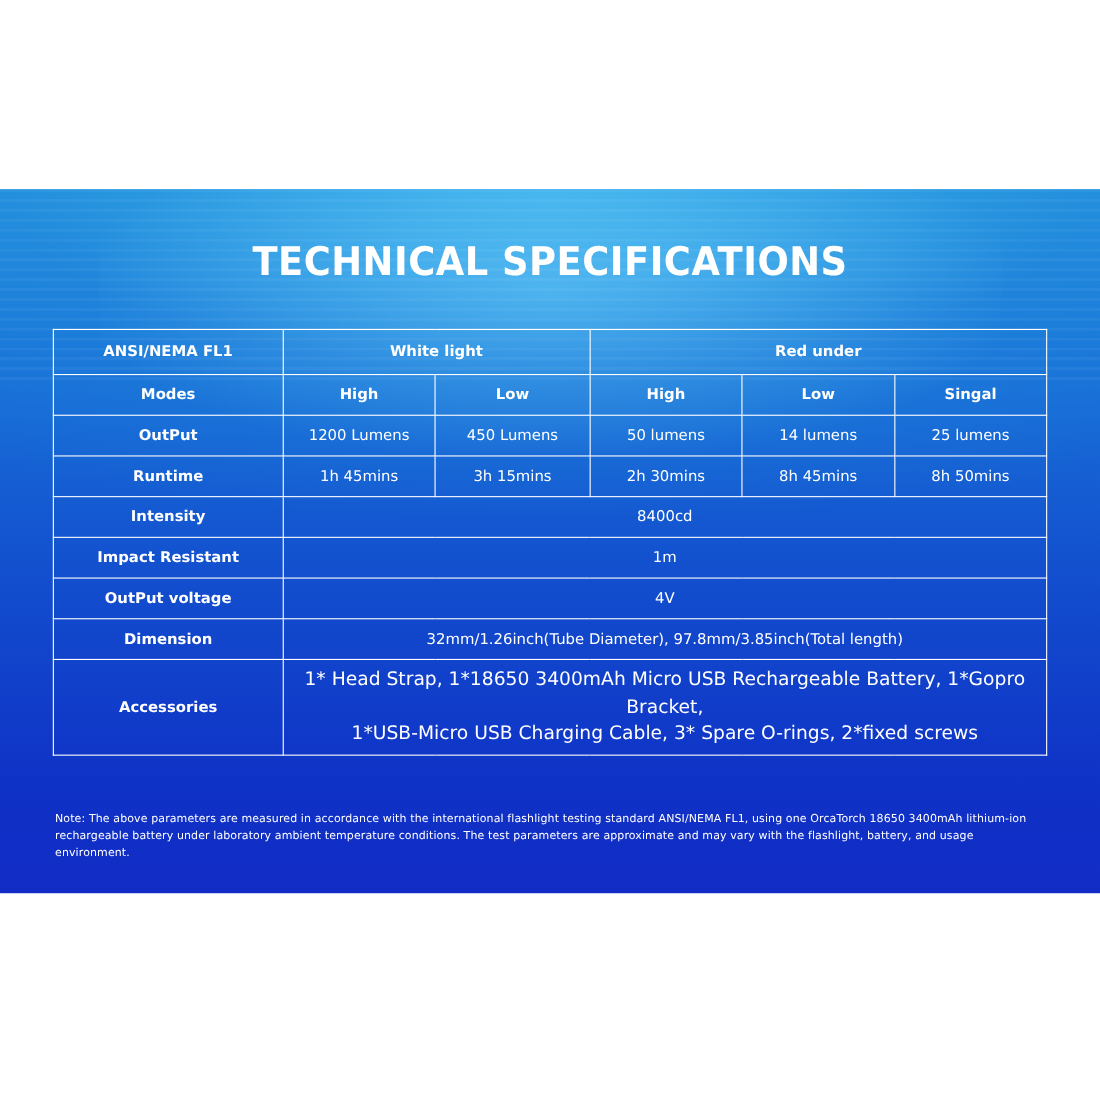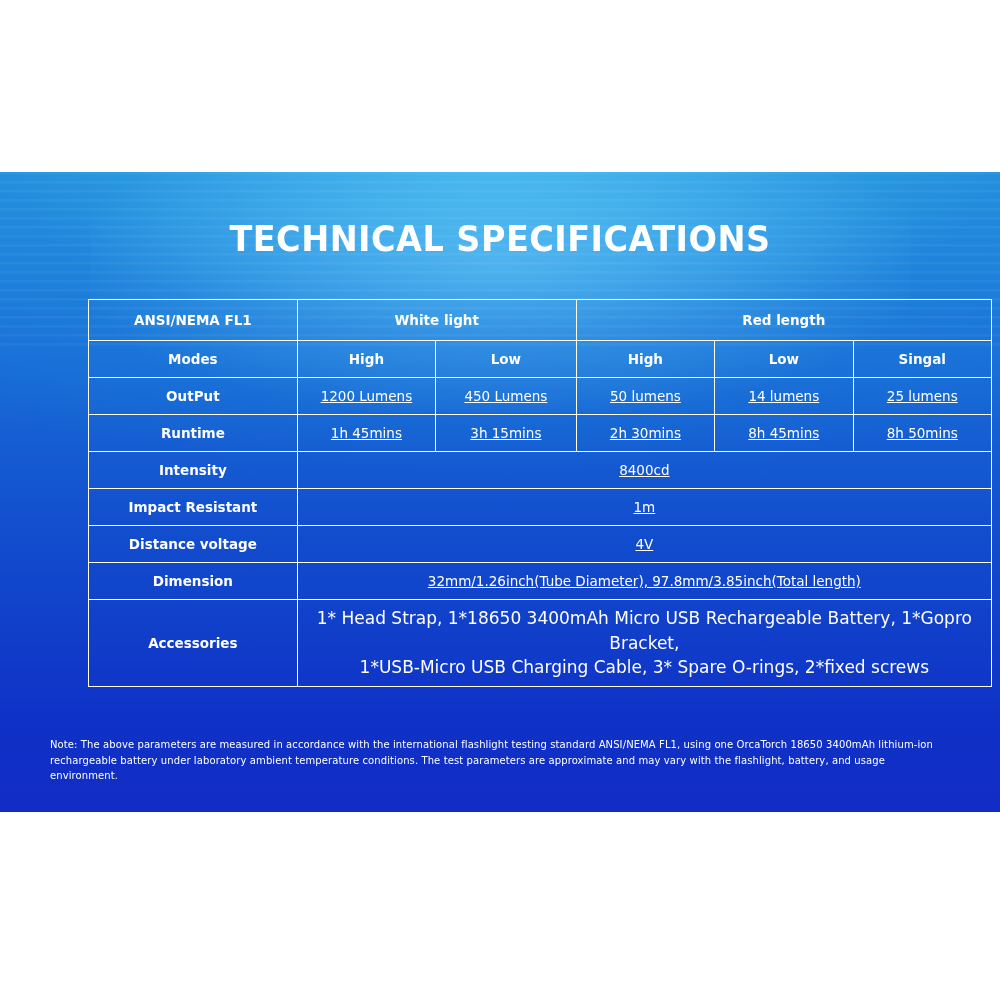--- a/index.html
+++ b/index.html
@@ -67,21 +67,20 @@
     transform: scaleX(0.93);
     transform-origin: 50% 50%;
   }
 
   
   .table-wrap {
     position: absolute;
     left: 48px;
     top: 127px;
     width: 904px;
-    margin-left: 40px;
   }
 
   table.spec {
     width: 904px;
     border-collapse: collapse;
     table-layout: fixed;
     color: #ffffff;
   }
 
   table.spec td {
@@ -104,21 +103,21 @@
     font-weight: bold;
     font-size: 14.5px;
   }
 
   tr.r-head td { height: 28px; }
   tr.r-mode td { height: 24px; }
   tr.r-data td { height: 24px; }
   tr.r-single td { height: 24px; }
   tr.r-acc td { height: 42px; }
 
-  td.value { font-weight: normal; text-decoration: underline; }
+  td.value { font-weight: normal; }
   td.mode  { font-weight: bold; font-size: 14px; }
 
   .acc-text {
     font-size: 17px;
     line-height: 1.45;
   }
 
   
   .note {
     position: absolute;
@@ -149,21 +148,21 @@
           <col style="width:130px">
           <col style="width:132px">
           <col style="width:130px">
           <col style="width:130px">
           <col style="width:130px">
         </colgroup>
         <tbody>
           <tr class="r-head">
             <td class="label">ANSI/NEMA FL1</td>
             <td class="head" colspan="2">White light</td>
-            <td class="head" colspan="3">Red length</td>
+            <td class="head" colspan="3">Red under</td>
           </tr>
 
           <tr class="r-mode">
             <td class="label">Modes</td>
             <td class="mode">High</td>
             <td class="mode">Low</td>
             <td class="mode">High</td>
             <td class="mode">Low</td>
             <td class="mode">Singal</td>
           </tr>
@@ -191,21 +190,21 @@
             <td class="label">Intensity</td>
             <td class="value" colspan="5">8400cd</td>
           </tr>
 
           <tr class="r-single">
             <td class="label">Impact Resistant</td>
             <td class="value" colspan="5">1m</td>
           </tr>
 
           <tr class="r-single">
-            <td class="label">Distance voltage</td>
+            <td class="label">OutPut voltage</td>
             <td class="value" colspan="5">4V</td>
           </tr>
 
           <tr class="r-single">
             <td class="label">Dimension</td>
             <td class="value" colspan="5">32mm/1.26inch(Tube Diameter), 97.8mm/3.85inch(Total length)</td>
           </tr>
 
 
           <tr class="r-acc">

